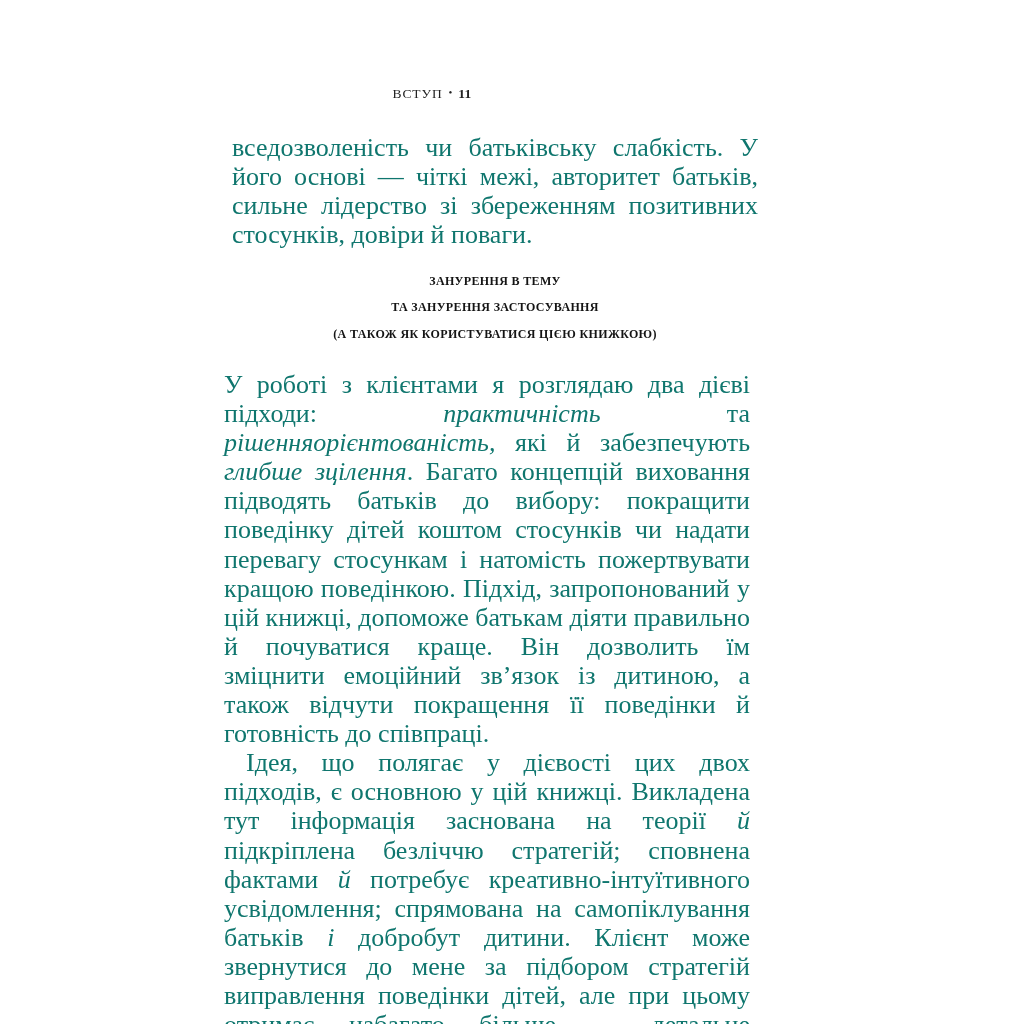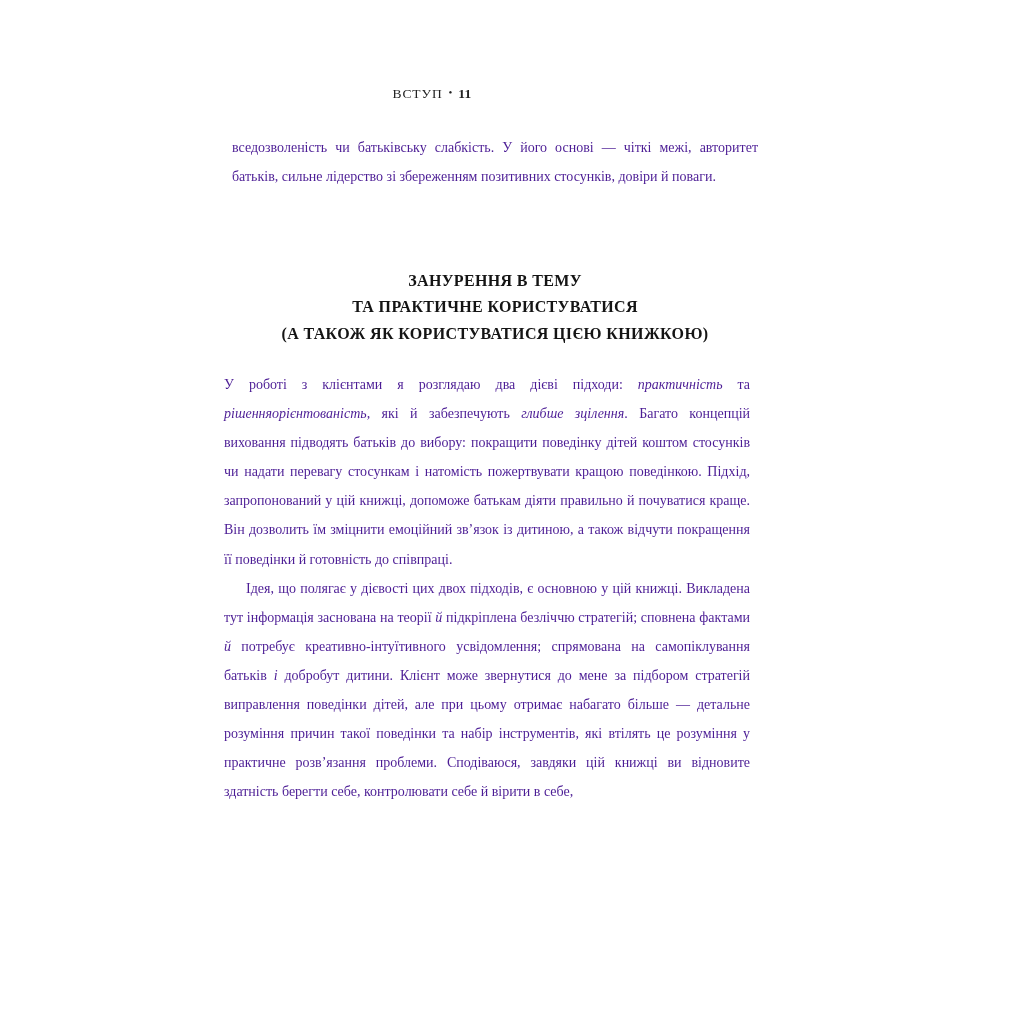--- a/index.html
+++ b/index.html
@@ -37,26 +37,26 @@
     font-size: 11px;
     vertical-align: 2px;
   }
   .running-head .rh-page {
     font-weight: bold;
     letter-spacing: 0.2px;
   }
 
   p.body {
     margin: 0;
-    font-size: 14px;
+    font-size: 26px;
     line-height: 29.1px;
     text-align: justify;
     text-justify: inter-word;
     hyphens: manual;
-    color: #4c1d95;
+    color: #0f766e;
   }
   p.body i, p.body em {
     font-style: italic;
   }
 
   
   .block-top {
     position: absolute;
     left: 232px;
     top: 133px;
@@ -64,21 +64,21 @@
   }
 
   
   .section-heading {
     position: absolute;
     left: 232px;
     top: 268px;
     width: 526px;
     text-align: center;
     font-weight: bold;
-    font-size: 16px;
+    font-size: 12px;
     line-height: 26.4px;
     letter-spacing: 0.35px;
     color: #141414;
   }
   .section-heading .hline {
     display: block;
     white-space: nowrap;
   }
 
   
@@ -102,21 +102,21 @@
   </div>
 
   <div class="block-top">
     <p class="body">
       <span>вседозволеність чи батьківську слабкість. У його основі — чіткі межі, авторитет батьків, сильне лідерство зі збереженням позитивних стосунків, довіри й поваги.</span>
     </p>
   </div>
 
   <div class="section-heading">
     <span class="hline">ЗАНУРЕННЯ В ТЕМУ</span>
-    <span class="hline">ТА ПРАКТИЧНЕ КОРИСТУВАТИСЯ</span>
+    <span class="hline">ТА ЗАНУРЕННЯ ЗАСТОСУВАННЯ</span>
     <span class="hline">(А ТАКОЖ ЯК КОРИСТУВАТИСЯ ЦІЄЮ КНИЖКОЮ)</span>
   </div>
 
   <div class="block-main">
 
     <p class="body"><span>У роботі з клієнтами я розглядаю два дієві підходи: </span><i>практичність</i><span> та </span><i>рішенняорієнтованість,</i><span> які й забезпечують </span><i>глибше зцілення</i><span>. Багато концепцій виховання підводять батьків до вибору: покращити поведінку дітей коштом стосунків чи надати перевагу стосункам і натомість пожертвувати кращою поведінкою. Підхід, запропонований у цій книжці, допоможе батькам діяти правильно й почуватися краще. Він дозволить їм зміцнити емоційний зв’язок із дитиною, а також відчути покращення її поведінки й готовність до співпраці.</span></p>
 
     <p class="body indent"><span>Ідея, що полягає у дієвості цих двох підходів, є основною у цій книжці. Викладена тут інформація заснована на теорії </span><i>й</i><span> підкріплена безліччю стратегій; сповнена фактами </span><i>й</i><span> потребує креативно-інтуїтивного усвідомлення; спрямована на самопіклування батьків </span><i>і</i><span> добробут дитини. Клієнт може звернутися до мене за підбором стратегій виправлення поведінки дітей, але при цьому отримає набагато більше — детальне розуміння причин такої поведінки та набір інструментів, які втілять це розуміння у практичне розв’язання проблеми. Сподіваюся, завдяки цій книжці ви відновите здатність берегти себе, контролювати себе й вірити в себе,</span></p>
 
   </div>

